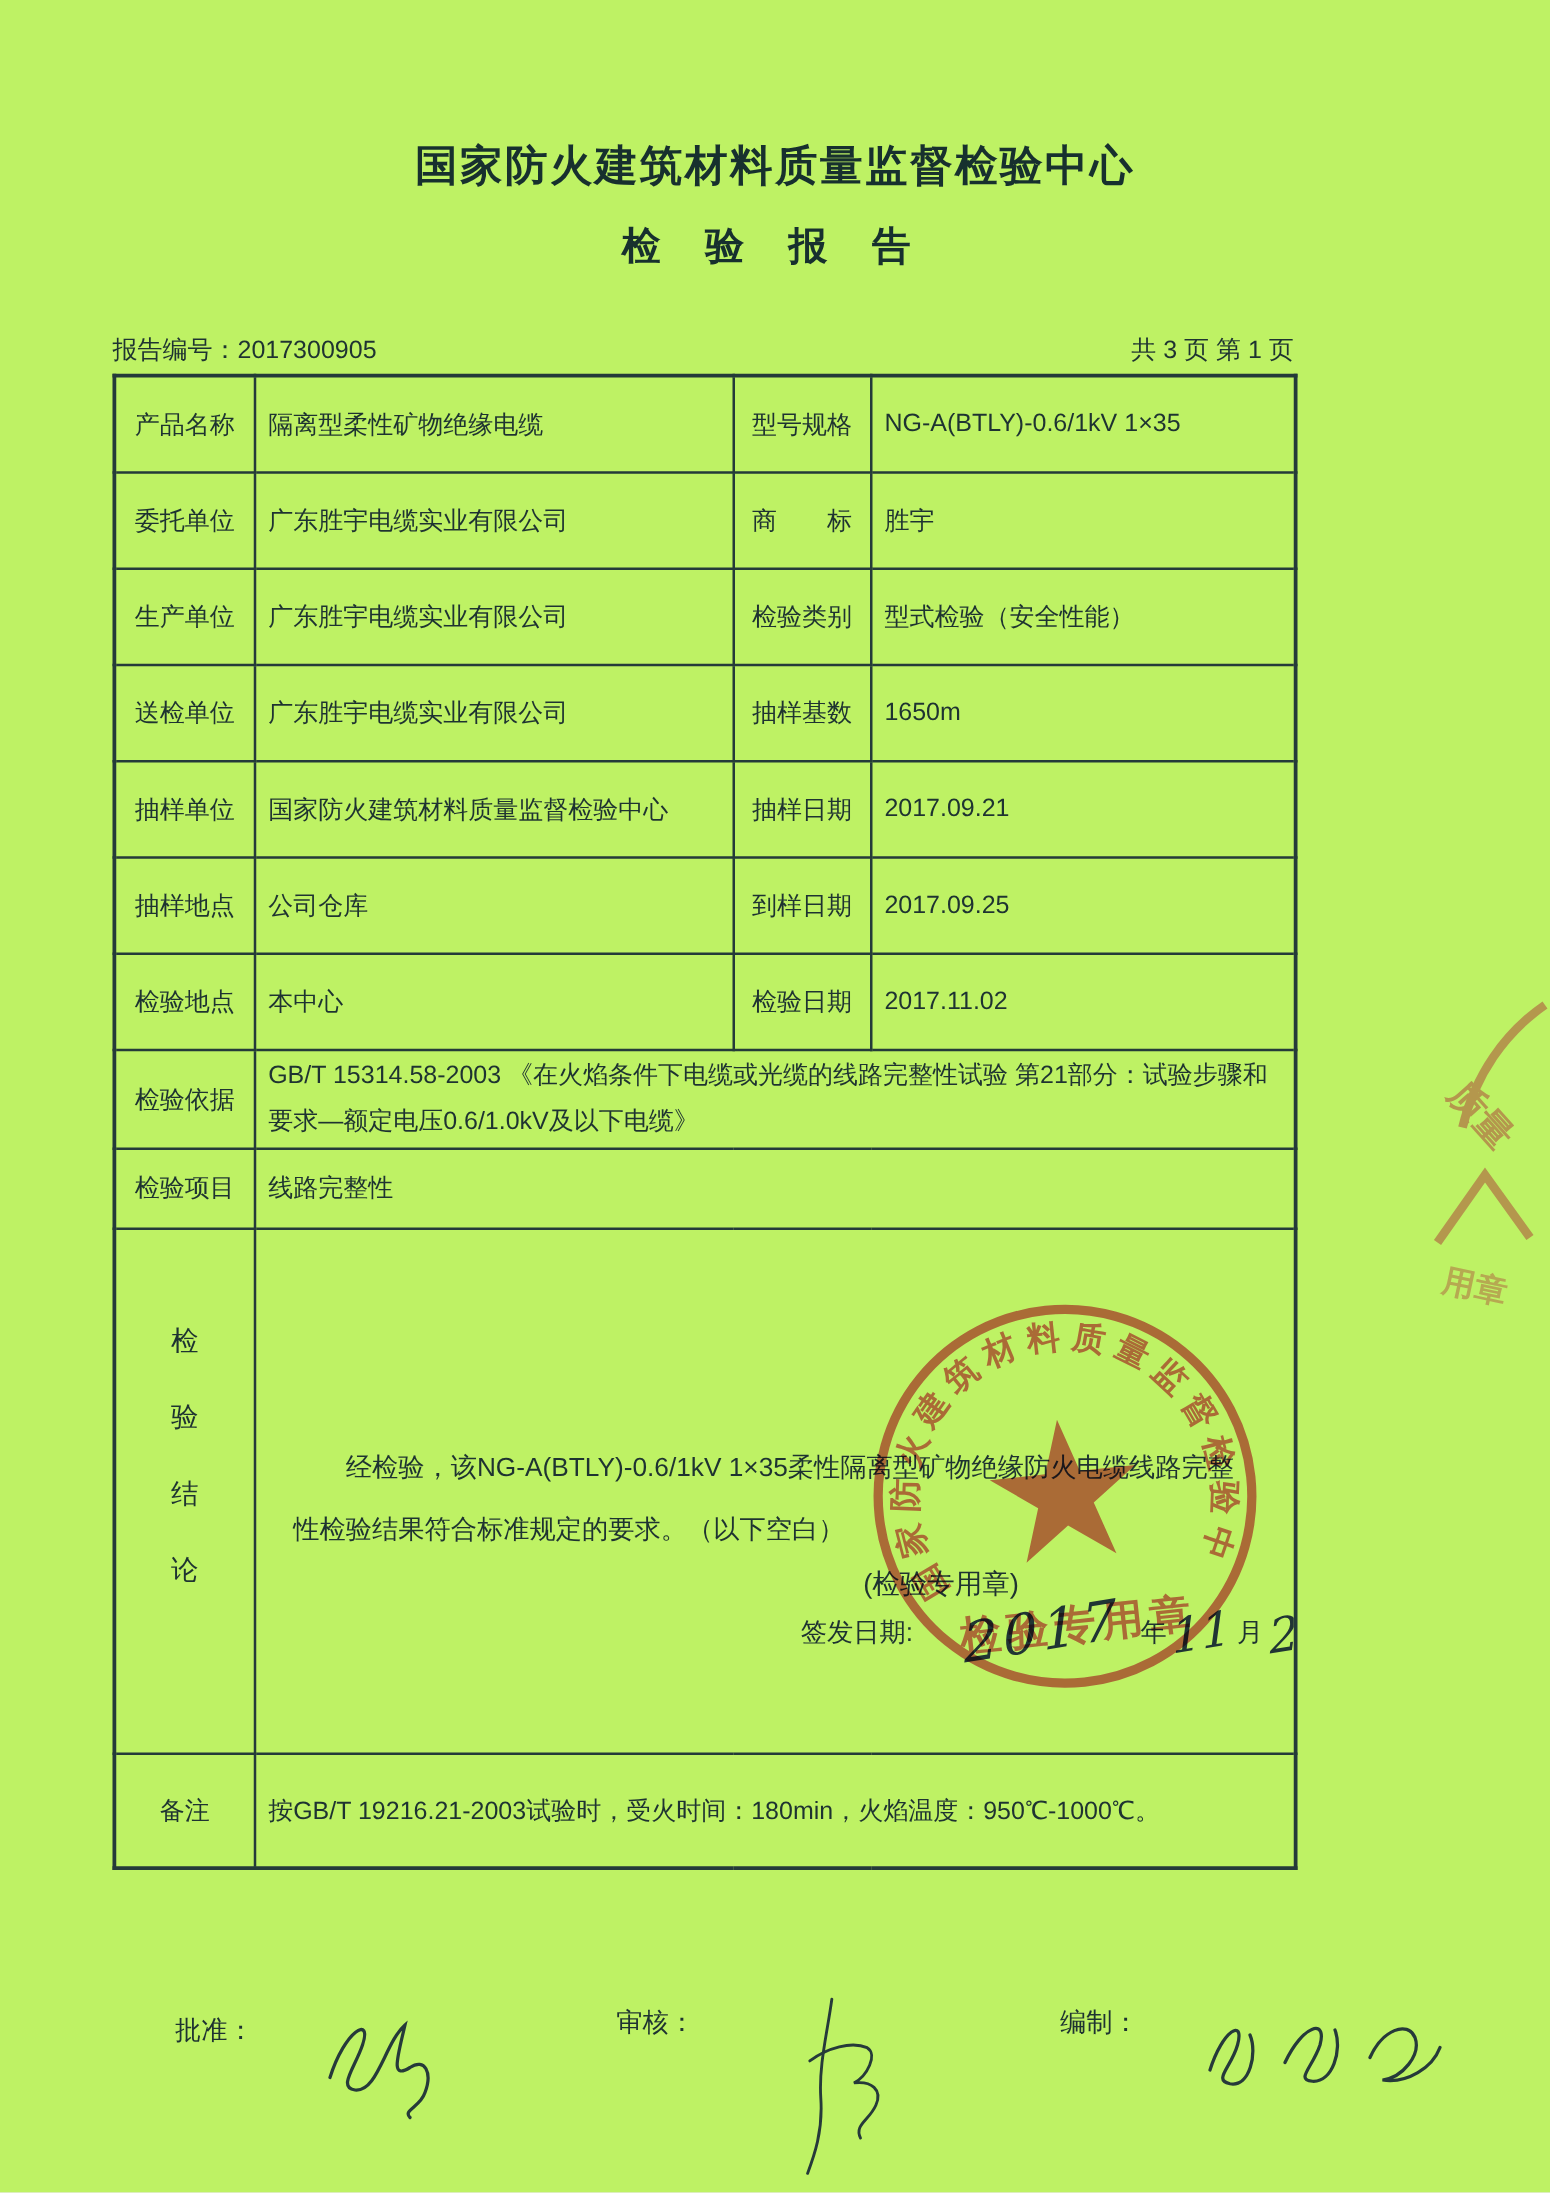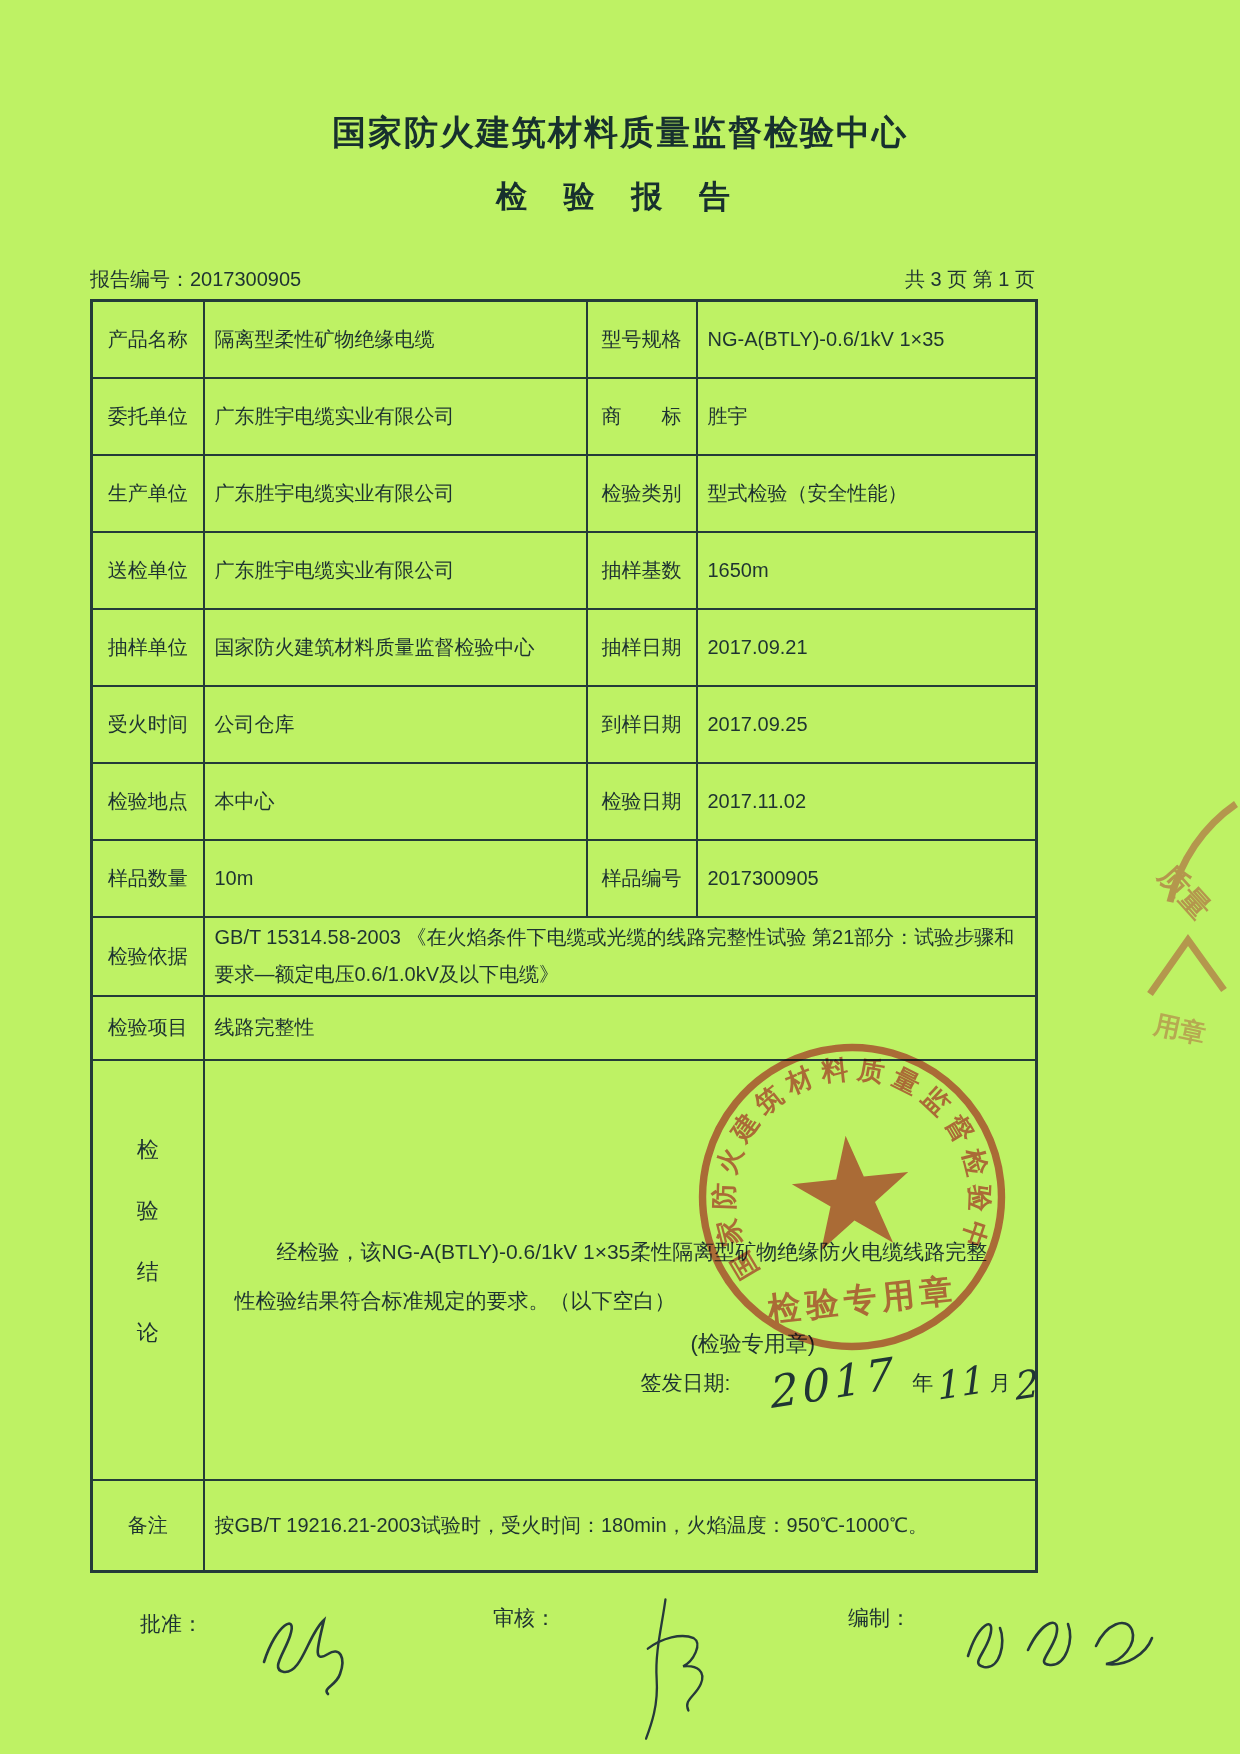--- a/index.html
+++ b/index.html
@@ -7,21 +7,21 @@
     position:relative;width:1240px;height:1754px;margin:0 auto;
     background:#bef264;overflow:hidden;
     font-family:"Liberation Sans",sans-serif;color:#1e3331;
   }
   .title{
     padding-top:110px;text-align:center;
     font-size:34px;font-weight:700;letter-spacing:2px;color:#17302e;
   }
   .subtitle{
     margin-top:20px;text-align:center;
-    font-size:31px;font-weight:700;letter-spacing:14px;color:#17302e;
+    font-size:31px;font-weight:700;letter-spacing:14px;color:#17302e;font-family:Liberation Serif, serif;
   }
   .meta-row{
     width:945px;margin:48px 0 6px 90px;
     display:flex;justify-content:space-between;
     font-size:20px;
   }
   table.report{
     margin-left:90px;width:945px;border-collapse:collapse;table-layout:fixed;
     border:3px solid #243b39;
   }
@@ -116,36 +116,30 @@
       <td class="lbl">抽样基数</td>
       <td class="val">1650m</td>
     </tr>
     <tr class="std">
       <td class="lbl">抽样单位</td>
       <td class="val">国家防火建筑材料质量监督检验中心</td>
       <td class="lbl">抽样日期</td>
       <td class="val">2017.09.21</td>
     </tr>
     <tr class="std">
-      <td class="lbl">受火时间</td>
+      <td class="lbl">抽样地点</td>
       <td class="val">公司仓库</td>
       <td class="lbl">到样日期</td>
       <td class="val">2017.09.25</td>
     </tr>
     <tr class="std">
       <td class="lbl">检验地点</td>
       <td class="val">本中心</td>
       <td class="lbl">检验日期</td>
       <td class="val">2017.11.02</td>
-    </tr>
-    <tr class="std">
-      <td class="lbl">样品数量</td>
-      <td class="val">10m</td>
-      <td class="lbl">样品编号</td>
-      <td class="val">2017300905</td>
     </tr>
 
     <tr class="basis-row">
       <td class="lbl">检验依据</td>
       <td class="val basis-val" colspan="3">GB/T 15314.58-2003 《在火焰条件下电缆或光缆的线路完整性试验 第21部分：试验步骤和要求—额定电压0.6/1.0kV及以下电缆》</td>
     </tr>
 
     <tr class="items-row">
       <td class="lbl">检验项目</td>
       <td class="val" colspan="3">线路完整性</td>

